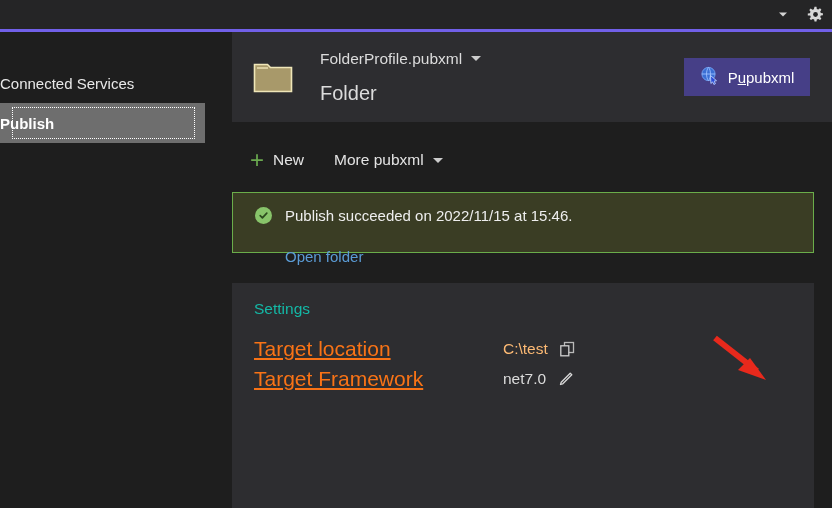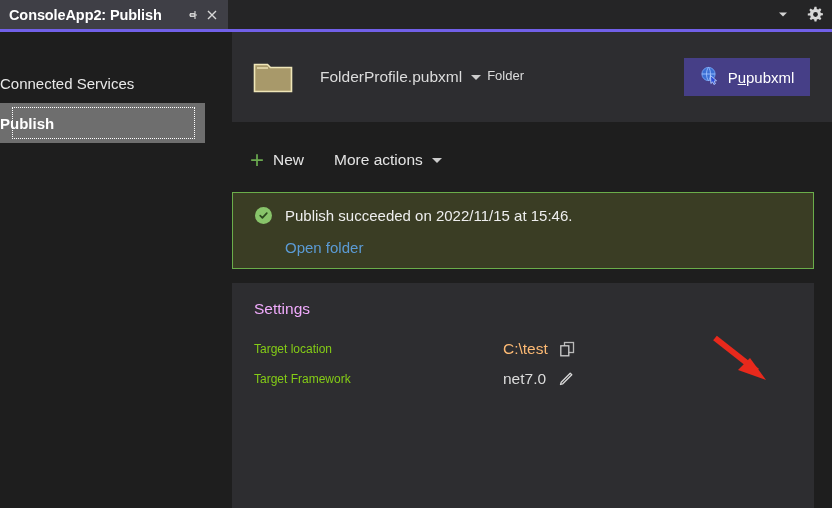--- a/index.html
+++ b/index.html
@@ -68,90 +68,75 @@
     background: #1e1e1e;
     overflow: hidden;
   }
 
   .profile-card {
     position: absolute; left: 16px; top: 0px; width: 600px; height: 90px;
     background: #2d2d30;
     display: flex; align-items: center;
   }
   .folder-icon { margin-left: 21px; width: 40px; height: 34px; flex: none; }
-  .profile-text { margin-left: 27px; display: flex; gap: 6px; }
+  .profile-text { margin-left: 27px; display: flex; flex-direction: column; gap: 14px; }
   .profile-row1 { display: flex; align-items: center; gap: 9px; }
   .profile-name { color: #dcdcdc; font-size: 15.5px; }
   .caret { width: 0; height: 0; border-left: 5px solid transparent; border-right: 5px solid transparent; border-top: 5px solid #cccccc; }
-  .profile-kind { color: #dcdcdc; font-size: 13px; }
+  .profile-kind { color: #dcdcdc; font-size: 20px; }
 
   .publish-btn {
     position: absolute; right: 22px; top: 26px; width: 126px; height: 38px;
     background: #463f87; display: flex; align-items: center; justify-content: center;
     gap: 8px; color: #ffffff; font-size: 15px;
   }
   .publish-btn .u { text-decoration: underline; }
 
   .actionbar {
     position: absolute; left: 16px; top: 104px; width: 600px; height: 48px;
     display: flex; align-items: center; gap: 30px; padding-left: 18px;
   }
   .act { display: flex; align-items: center; gap: 9px; color: #e4e4e4; font-size: 15.5px; }
   .plus-icon { color: #6aa84f; font-size: 24px; line-height: 1; font-weight: 300; }
 
   .banner {
-    position: absolute; left: 16px; top: 160px; width: 582px; height: 77px;
+    position: absolute; left: 16px; top: 160px; width: 582px; height: 61px;
     background: #3a3d24; border: 1px solid #6aad4a;
     padding: 14px 0 0 22px;
   }
   .banner-row { display: flex; align-items: center; gap: 13px; }
   .check-circle {
     width: 17px; height: 17px; border-radius: 50%; background: #88c46a;
     display: flex; align-items: center; justify-content: center; flex: none;
   }
   .banner-text { color: #eeeeee; font-size: 15px; }
-  .banner-link { color: #5b9bd5; font-size: 15px; margin-left: 30px; margin-top: 15px; display: inline-block; }
+  .banner-link { color: #5b9bd5; font-size: 15px; margin-left: 30px; margin-top: 24px; display: inline-block; }
 
   .settings-card {
     position: absolute; left: 16px; top: 251px; width: 582px; height: 225px;
     background: #2d2d30;
     padding: 17px 0 0 22px;
   }
-  .settings-title { color: #f0abfc; font-size: 15.5px; margin-bottom: 16px; }
+  .settings-title { color: #14b8a6; font-size: 15.5px; margin-bottom: 16px; }
   .srow { display: flex; align-items: center; height: 30px; }
-  .skey { color: #84cc16; font-size: 12px; width: 249px; flex: none; }
+  .skey { color: #f97316; font-size: 21px; width: 249px; flex: none; text-decoration: underline; }
   .sval { color: #dcdcdc; font-size: 15.5px; }
   .sval.link { color: #fdba74; }
   .sicon { margin-left: 11px; display: inline-flex; align-items: center; }
   .show-all { color: #5b9bd5; font-size: 15.5px; margin-top: 22px; display: inline-block; }
 
   .arrow-overlay {
     position: absolute; left: 216px; top: 32px;
     width: 616px; height: 476px; pointer-events: none;
   }
 </style>
 </head>
 <body>
 
 <div class="tabstrip">
-  <div class="tab-active">
-    <span class="tab-title">ConsoleApp2: Publish</span>
-    <span class="tab-btns">
-      <span class="tab-icon-btn">
-        <svg width="14" height="14" viewBox="0 0 14 14">
-          <path d="M3 7h8M9 3v8M4.5 5.5h4v3h-4z" stroke="#d0d0d0" stroke-width="1.2" fill="none"></path>
-        </svg>
-      </span>
-      <span class="tab-icon-btn">
-        <svg width="14" height="14" viewBox="0 0 14 14">
-          <path d="M3 3l8 8M11 3l-8 8" stroke="#d8d8d8" stroke-width="1.4"></path>
-        </svg>
-      </span>
-    </span>
-  </div>
 
   <div class="tabstrip-right">
     <span class="tsr-btn">
       <svg width="14" height="14" viewBox="0 0 14 14">
         <path d="M3 5.5l4 4 4-4z" fill="#d4d4d4"></path>
       </svg>
     </span>
     <span class="tsr-btn">
       <svg width="17" height="17" viewBox="0 0 17 17">
         <path d="M8.5 5.6a2.9 2.9 0 100 5.8 2.9 2.9 0 000-5.8zm0 1.7a1.2 1.2 0 110 2.4 1.2 1.2 0 010-2.4z" fill="#e0e0e0"></path>
@@ -201,21 +186,21 @@
       <span><span>P</span><span class="u">u</span><span>pubxml</span></span>
     </span>
   </div>
 
   <div class="actionbar">
     <span class="act">
       <span class="plus-icon">+</span>
       <span>New</span>
     </span>
     <span class="act">
-      <span>More actions</span>
+      <span>More pubxml</span>
       <span class="caret"></span>
     </span>
   </div>
 
   <div class="banner">
     <div class="banner-row">
       <span class="check-circle">
         <svg width="11" height="11" viewBox="0 0 11 11">
           <path d="M2.2 5.6l2.2 2.2 4.4-4.6" stroke="#2c4a1e" stroke-width="1.7" fill="none" stroke-linecap="round" stroke-linejoin="round"></path>
         </svg>

